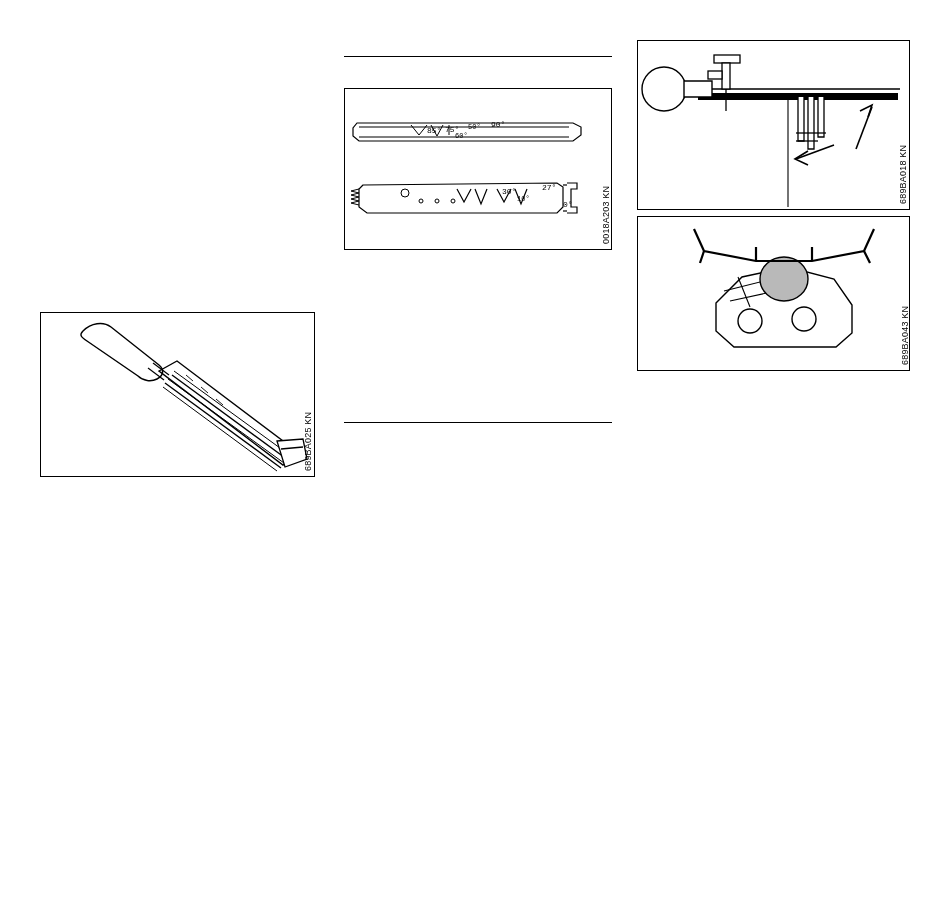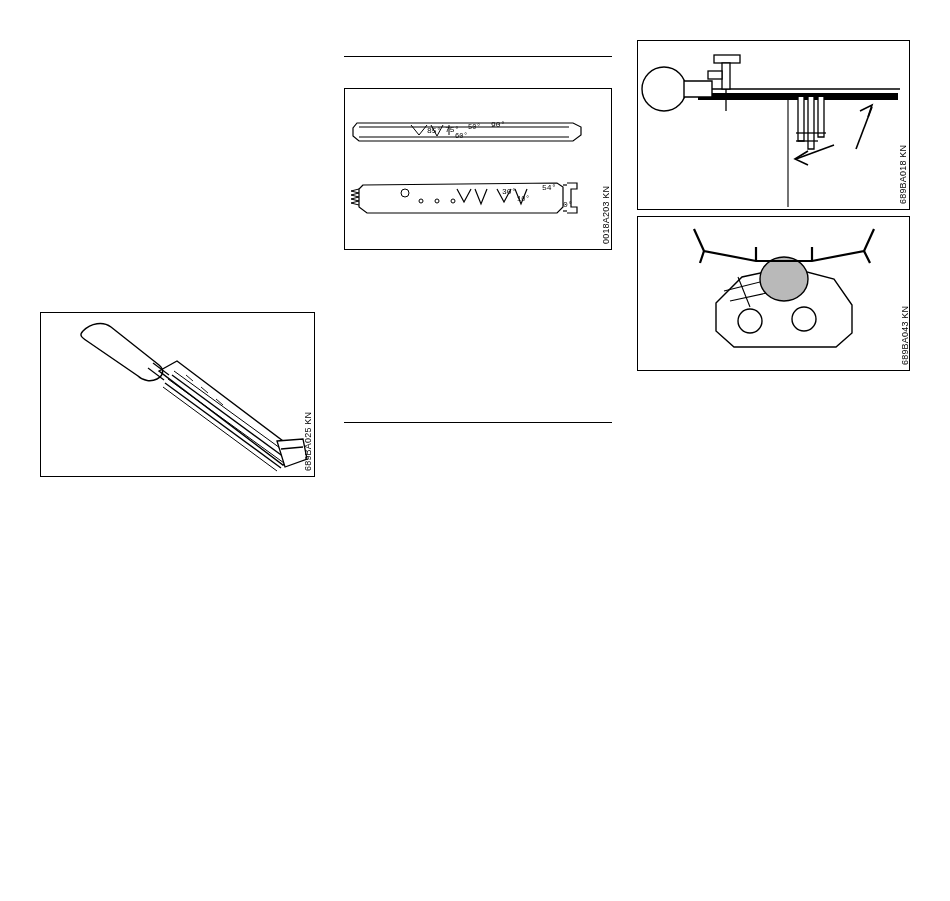--- a/index.html
+++ b/index.html
@@ -102,21 +102,21 @@
     <span class="code" style="left:256px; top:155px;">0018A203 KN</span>
   </div>
 
   <span class="angle-label" style="left:383px; top:126px; font-size:8px;">85°</span>
   <span class="angle-label" style="left:401px; top:125px; font-size:8px;">75°</span>
   <span class="angle-label" style="left:411px; top:132px; font-size:7px;">60°</span>
   <span class="angle-label" style="left:424px; top:123px; font-size:7px;">50°</span>
   <span class="angle-label" style="left:447px; top:120px; font-size:8px;">90°</span>
   <span class="angle-label" style="left:458px; top:187px; font-size:8px;">30°</span>
   <span class="angle-label" style="left:473px; top:195px; font-size:7px;">10°</span>
-  <span class="angle-label" style="left:498px; top:183px; font-size:8px;">54°</span>
+  <span class="angle-label" style="left:498px; top:183px; font-size:8px;">27°</span>
   <span class="angle-label" style="left:519px; top:200px; font-size:8px;">0°</span>
 
   <div class="fig" style="left:40px; top:312px; width:275px; height:165px;">
     <svg width="273" height="163" viewBox="0 0 273 163">
 
       <g fill="#ffffff" stroke="#000" stroke-width="1.4">
         <path d="M42,18 C50,10 62,8 70,14 L118,52 C124,57 122,63 116,66 C110,69 102,68 97,63 L46,28 C40,24 38,22 42,18 Z"></path>
       </g>
 
       <g fill="none" stroke="#000" stroke-width="1.2">

